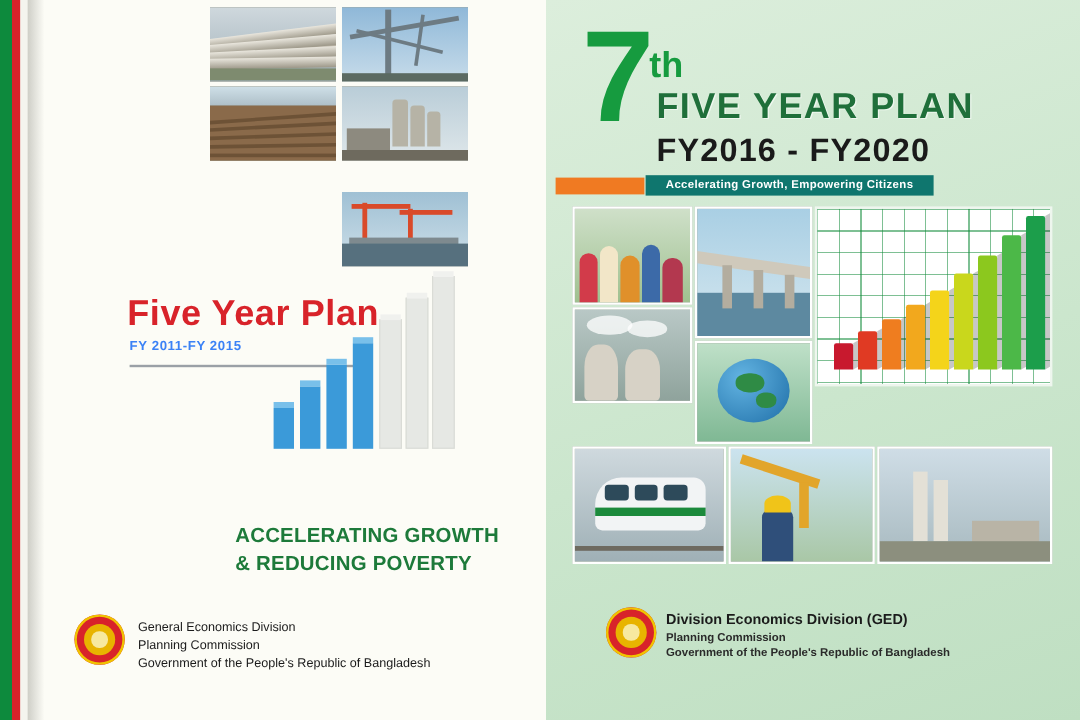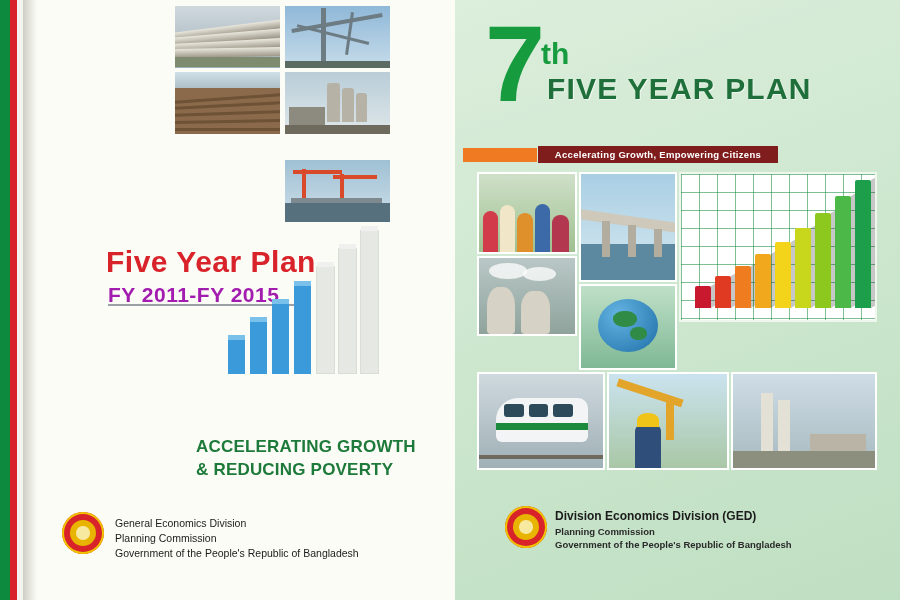--- a/index.html
+++ b/index.html
@@ -116,23 +116,23 @@
     position: absolute;
     left: 106px; top: 245px;
     font-size: 30px;
     font-weight: bold;
     color: #d8232a;
     letter-spacing: 0.5px;
   }
   .fy-left {
     position: absolute;
     left: 108px; top: 283px;
-    font-size: 21px;
-    font-weight: bold;
-    color: #a21caf;
+    font-size: 11px;
+    font-weight: bold;
+    color: #3b82f6;
     letter-spacing: 0.5px;
   }
   .fy-left-rule {
     position: absolute;
     left: 108px; top: 304px;
     width: 188px; height: 2px;
     background: #9aa0a6;
   }
 
   
@@ -239,21 +239,21 @@
     left: 92px; top: 110px;
     font-size: 27px;
     font-weight: bold;
     color: #1a1a1a;
     letter-spacing: 1px;
   }
   .slogan-right {
     position: absolute;
     left: 83px; top: 146px;
     width: 240px; height: 17px;
-    background: #7f1d1d;
+    background: #0f766e;
     color: #ffffff;
     font-size: 9.5px;
     font-weight: bold;
     letter-spacing: 0.3px;
     display: flex;
     align-items: center;
     justify-content: center;
   }
   .orange-bar {
     position: absolute;
@@ -449,20 +449,21 @@
       <div>Planning Commission</div>
       <div>Government of the People's Republic of Bangladesh</div>
     </div>
   </div>
 
   <div class="cover-right">
     <div class="r-bg"></div>
 
     <div class="big7"><span>7</span><span class="th">th</span></div>
     <div class="fyp-right">FIVE YEAR PLAN</div>
+    <div class="fy-right">FY2016 - FY2020</div>
     <div class="orange-bar"></div>
     <div class="slogan-right">Accelerating Growth, Empowering Citizens</div>
 
     <div class="collage">
 
       <div class="cell c-people">
         <div class="bg"></div>
         <div class="p" style="left:4%;  width:16%; height:52%; background:#d23b4a;"></div>
         <div class="p" style="left:22%; width:16%; height:60%; background:#f2e6c8;"></div>
         <div class="p" style="left:40%; width:16%; height:50%; background:#e0902a;"></div>

